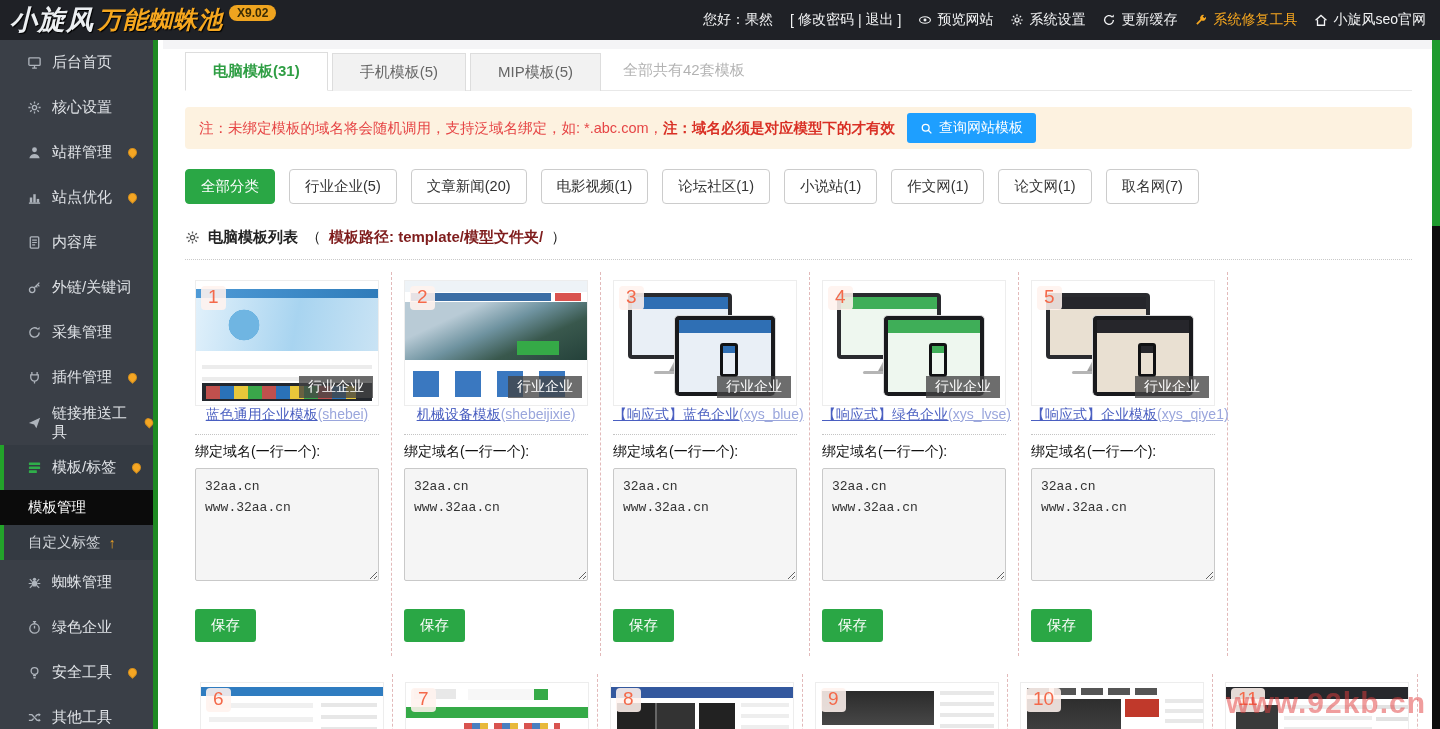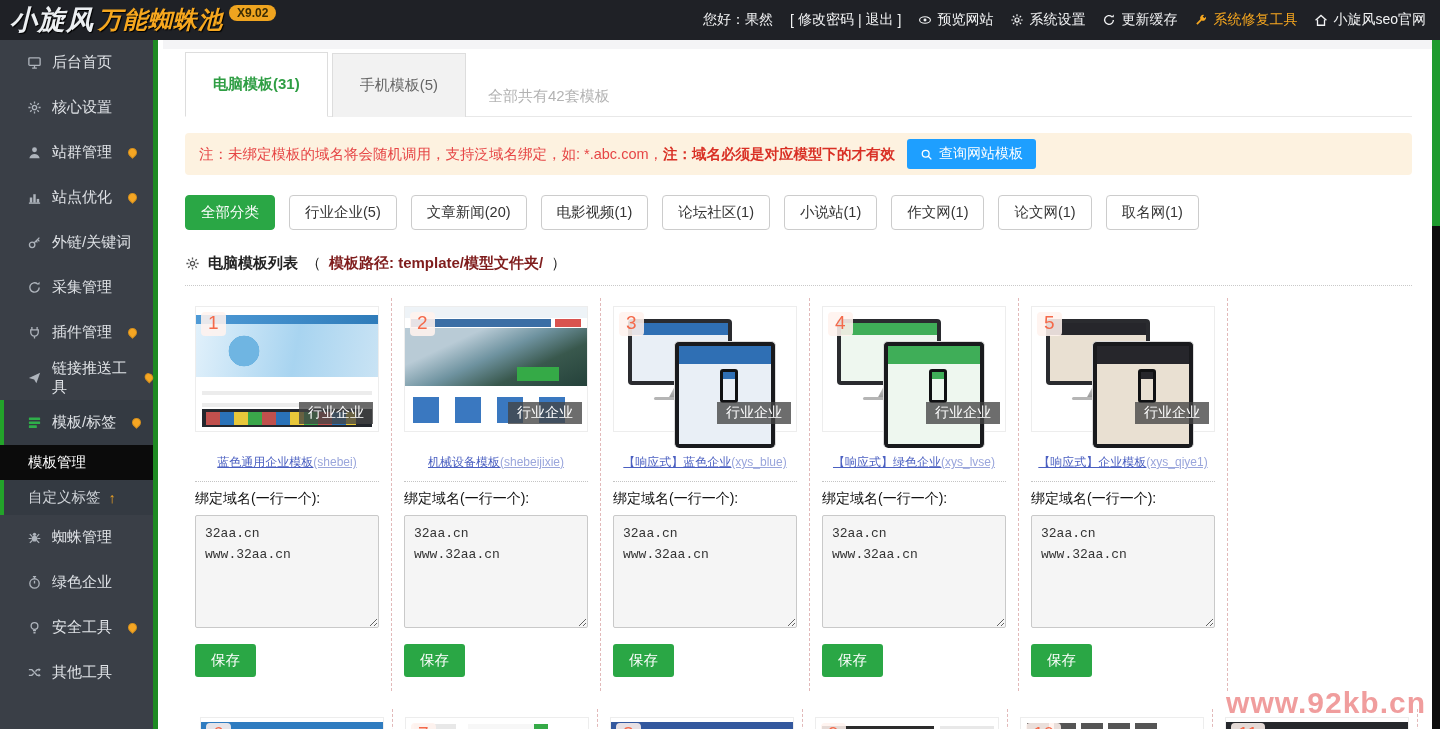--- a/index.html
+++ b/index.html
@@ -33,21 +33,21 @@
   
   .v-scroll{position:absolute;right:0;top:40px;width:8px;height:689px;background:#0d0d0d;}
   .v-thumb{position:absolute;left:0;top:0;width:8px;height:186px;background:#1e9b2e;}
 
   
   .main{position:absolute;left:163px;top:40px;width:1269px;height:689px;background:#fff;overflow:hidden;}
   .top-strip{height:9px;background:#f4f4f6;}
   .content{padding:0 20px 0 22px;}
 
   .tabbar{display:flex;align-items:flex-end;border-bottom:1px solid #e8e8e8;margin-top:3px;}
-  .tab{font-size:15px;padding:22px 27px;border:1px solid #ddd;border-bottom:none;background:#f2f2f2;color:#666;margin-right:4px;margin-bottom:-1px;cursor:pointer;}
+  .tab{font-size:15px;padding:9px 27px;border:1px solid #ddd;border-bottom:none;background:#f2f2f2;color:#666;margin-right:4px;margin-bottom:-1px;cursor:pointer;}
   .tab.active{background:#fff;color:#2f9e44;font-weight:bold;border-bottom:1px solid #fff;}
   .tab-note{margin-left:18px;color:#b3b3b3;font-size:15px;padding-bottom:10px;}
 
   .notice{margin-top:16px;background:#fdf2e0;border-radius:4px;padding:6px 10px 6px 14px;display:flex;align-items:center;font-size:14.5px;color:#e64545;}
   .notice .bold{font-weight:bold;color:#d93025;}
   .btn-blue{margin-left:12px;display:inline-flex;align-items:center;gap:6px;background:#1e9fff;color:#fff;border:none;border-radius:3px;font-size:14px;padding:6px 13px;cursor:pointer;font-family:inherit;}
 
   .cats{display:flex;gap:14px;margin-top:20px;}
   .cat-btn{font-size:14.5px;padding:7px 15px;border:1px solid #ccc;border-radius:4px;background:#fff;color:#333;cursor:pointer;font-family:inherit;}
   .cat-btn.active{background:#2aa745;border-color:#2aa745;color:#fff;}
@@ -55,27 +55,27 @@
   .sec-head{margin-top:24px;padding-bottom:12px;border-bottom:1px dotted #c9c9c9;display:flex;align-items:center;gap:8px;font-size:15px;color:#222;}
   .sec-head .t{font-weight:bold;}
   .sec-head .red{color:#7f1d1d;font-weight:bold;}
 
   
   .cards{display:flex;margin-top:12px;padding-left:10px;}
   .card{width:184px;padding:8px 12px 14px 0;border-right:1px dashed #e2b9b9;margin-right:12px;}
   .thumb{position:relative;width:184px;height:126px;border:1px solid #ededed;background:#fff;box-sizing:border-box;}
   .num-badge{position:absolute;left:5px;top:5px;z-index:3;background:rgba(255,243,238,.88);color:#f4694a;font-size:19px;padding:0 7px 2px;border-radius:4px;}
   .tag-badge{position:absolute;right:5px;bottom:7px;z-index:3;background:rgba(68,68,68,.78);color:#fff;font-size:14px;padding:2px 9px;border-radius:0;}
-  .c-name{margin-top:22px;text-align:center;font-size:12px;white-space:nowrap;}
+  .c-name{margin-top:0;text-align:center;font-size:14px;white-space:nowrap;}
   .c-name a{color:#4a5fc1;text-decoration:underline;cursor:pointer;}
   .c-name .code{color:#9aa6dc;}
   .dotline{border-bottom:1px dotted #c4c4c4;margin:10px 0 8px;}
   .bind-label{font-size:14px;color:#111;}
   .dom-area{box-sizing:border-box;width:184px;height:113px;margin-top:7px;background:#f5f5f5;border:1px solid #c9c9c9;border-radius:2px;resize:vertical;font-family:"Liberation Mono","DejaVu Sans Mono",monospace;font-size:13px;color:#333;padding:8px 9px;line-height:1.6;}
-  .btn-save{margin-top:12px;background:#2aa745;color:#fff;border:none;border-radius:3px;font-size:14.5px;padding:7px 16px;cursor:pointer;font-family:inherit;}
+  .btn-save{margin-top:24px;background:#2aa745;color:#fff;border:none;border-radius:3px;font-size:14.5px;padding:7px 16px;cursor:pointer;font-family:inherit;}
 
   .cards.row2{margin-top:18px;padding-left:15px;}
   .cards.row2 .card{width:184px;padding:8px 8px 14px 0;}
   .cards.row2 .thumb{height:150px;}
 
   
   .art{position:absolute;inset:0;background-color:#fff;}
   .a1{background:
     linear-gradient(90deg,#4e9ad6,#2f7cba) 0 8px/100% 9px no-repeat,
     radial-gradient(circle,#6fb5e2 0 45%,rgba(0,0,0,0) 46%) 24px 20px/48px 48px no-repeat,
@@ -291,20 +291,26 @@
     </div>
     <div class="m-item">
       <svg width="15" height="15" color="#aeb4bc">
           <use href="#i-chart"></use>
         </svg>
       <span>站点优化</span>
       <span class="pin"></span>
     </div>
     <div class="m-item">
       <svg width="15" height="15" color="#aeb4bc">
+          <use href="#i-doc"></use>
+        </svg>
+      <span>内容库</span>
+    </div>
+    <div class="m-item">
+      <svg width="15" height="15" color="#aeb4bc">
           <use href="#i-key"></use>
         </svg>
       <span>外链/关键词</span>
     </div>
     <div class="m-item">
       <svg width="15" height="15" color="#aeb4bc">
           <use href="#i-cycle"></use>
         </svg>
       <span>采集管理</span>
     </div>
@@ -365,20 +371,21 @@
     </div>
   </div>
 
   <div class="main">
     <div class="top-strip"></div>
     <div class="content">
 
       <div class="tabbar">
         <div class="tab active">电脑模板(31)</div>
         <div class="tab">手机模板(5)</div>
+        <div class="tab">MIP模板(5)</div>
         <div class="tab-note">全部共有42套模板</div>
       </div>
 
       <div class="notice">
         <span>注：未绑定模板的域名将会随机调用，支持泛域名绑定，如: *.abc.com，</span>
         <span class="bold">注：域名必须是对应模型下的才有效</span>
         <button class="btn-blue">
           <svg width="13" height="13" color="#fff">
               <use href="#i-search"></use>
             </svg>
@@ -388,21 +395,21 @@
 
       <div class="cats">
         <button class="cat-btn active">全部分类</button>
         <button class="cat-btn">行业企业(5)</button>
         <button class="cat-btn">文章新闻(20)</button>
         <button class="cat-btn">电影视频(1)</button>
         <button class="cat-btn">论坛社区(1)</button>
         <button class="cat-btn">小说站(1)</button>
         <button class="cat-btn">作文网(1)</button>
         <button class="cat-btn">论文网(1)</button>
-        <button class="cat-btn">取名网(1)</button>
+        <button class="cat-btn">取名网(7)</button>
       </div>
 
       <div class="sec-head">
         <svg width="15" height="15" color="#555">
             <use href="#i-gear"></use>
           </svg>
         <span class="t">电脑模板列表</span>
         <span>（</span>
           <span class="red">模板路径: template/模型文件夹/</span>
           <span>）</span>

